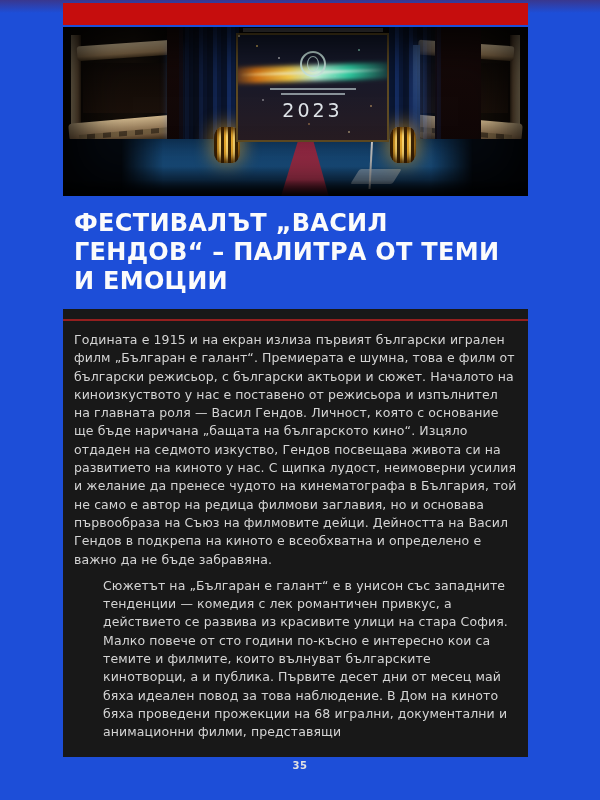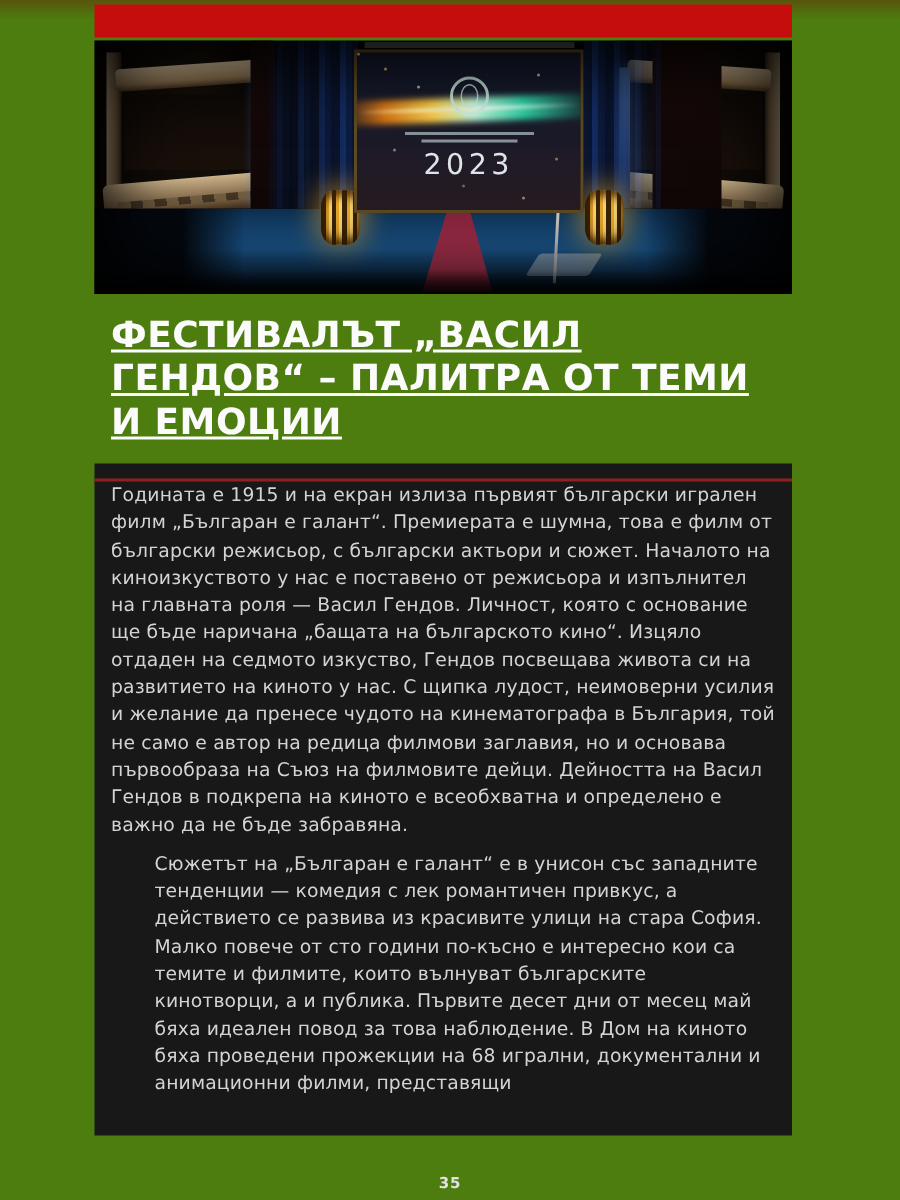--- a/index.html
+++ b/index.html
@@ -1,17 +1,17 @@
 <!DOCTYPE html>
 <html><head>
 <meta charset="utf-8">
 <style>
   html,body{margin:0;padding:0;background:#000;}
   .page{
-    position:relative;width:600px;height:800px;background:#4d7c0f;overflow:hidden;
+    position:relative;width:600px;height:800px;background:#1d4ed8;overflow:hidden;
     font-family:"DejaVu Sans",sans-serif;
   }
   .top-glow{
     position:absolute;top:0;left:0;width:600px;height:13px;
     background:linear-gradient(180deg,rgba(110,12,6,.35),rgba(0,0,0,0));
   }
   .column{position:absolute;left:63px;top:0;width:465px;}
   .masthead{width:465px;height:22px;margin-top:3px;background:#c60d0d;}
   
   .photo{position:relative;width:465px;height:169px;margin-top:2px;background:#060404;overflow:hidden;}
@@ -61,38 +61,38 @@
   .mic:before{content:"";position:absolute;top:-3px;left:-1px;width:4px;height:4px;border-radius:50%;background:#e8e8e8;}
   .lamp{position:absolute;top:100px;width:26px;height:36px;border-radius:8px/12px;
     background:repeating-linear-gradient(90deg,#3a2406 0 3px,#e8a82c 3px 5px,#ffd970 5px 7px);
     box-shadow:0 0 16px 5px rgba(240,170,40,.45),inset 0 4px 6px rgba(60,30,0,.8),inset 0 -4px 6px rgba(60,30,0,.8);}
   .lamp.left{left:151px;}
   .lamp.right{left:327px;}
   .stage-shadow{position:absolute;left:0;bottom:0;width:465px;height:16px;background:linear-gradient(0deg,rgba(0,0,0,.9),transparent);z-index:8;}
   
   .title{
     margin:13px 0 0 11px;width:443px;
-    font-size:24px;line-height:29px;font-weight:bold;color:#fbfbfb;letter-spacing:.3px;text-decoration:underline;
+    font-size:24px;line-height:29px;font-weight:bold;color:#fbfbfb;letter-spacing:.3px;
   }
   .content-box{
     margin-top:13px;width:465px;box-sizing:border-box;background:#181818;
     padding:0 11px 12px 11px;min-height:448px;
   }
   .divider{height:2px;background:#941f1f;margin:0 -11px;position:relative;top:10px;}
   .author{
     padding-top:34px;font-size:12px;font-weight:bold;color:#ededed;letter-spacing:1.2px;
   }
   .para{
     margin:0;color:#d4d4d4;font-size:12.5px;line-height:18.3px;letter-spacing:.1px;
   }
-  .para.first{margin-top:10px;}
+  .para.first{margin-top:20px;}
   .para.second{margin-top:8px;margin-left:29px;}
   .page-number{
     position:absolute;left:0;right:0;top:760px;text-align:center;
-    font-size:10px;font-weight:bold;color:#e2e2e2;letter-spacing:.5px;margin-top:24px;
+    font-size:10px;font-weight:bold;color:#e2e2e2;letter-spacing:.5px;
   }
 </style>
 </head>
 <body>
 
 <div class="page">
   <div class="top-glow"></div>
 
   <div class="column">
 

